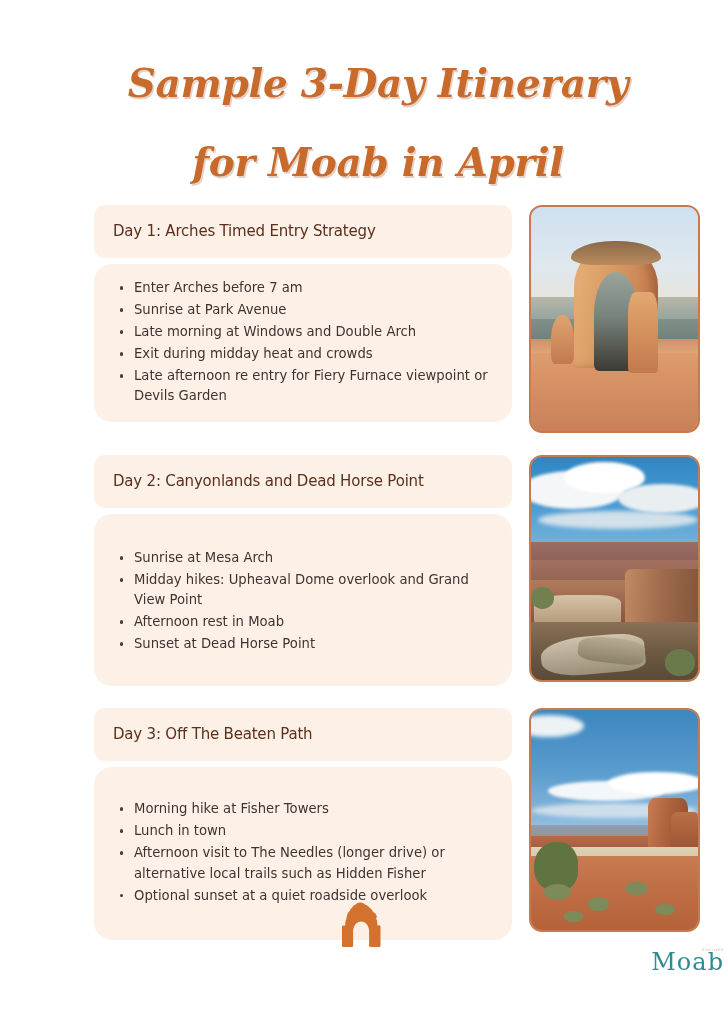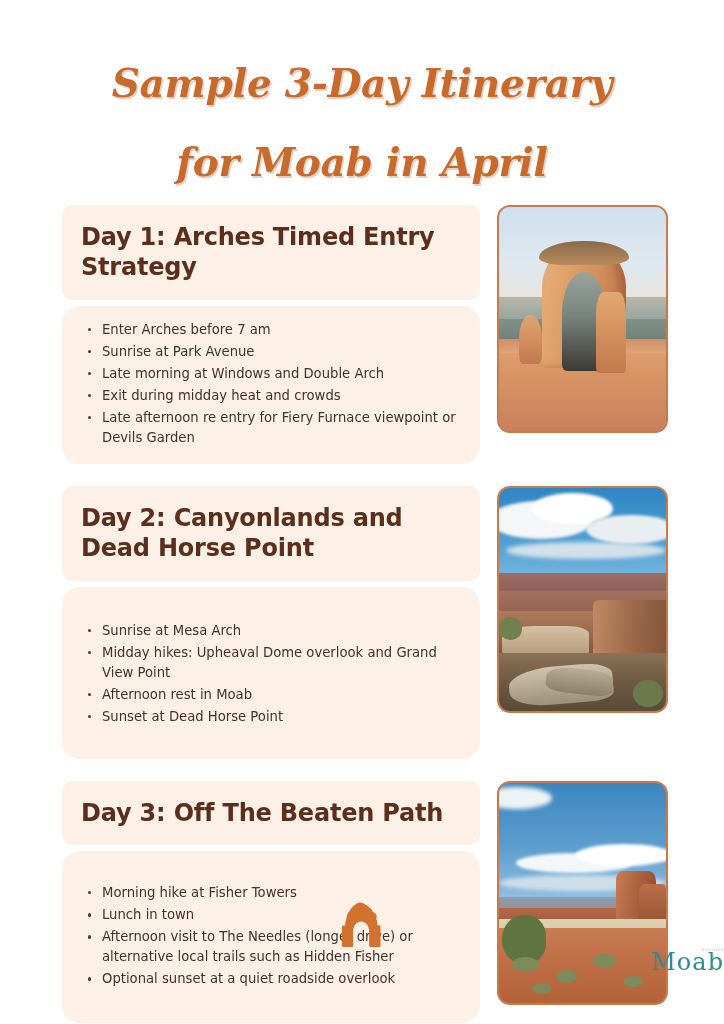--- a/index.html
+++ b/index.html
@@ -3,21 +3,21 @@
 <meta charset="utf-8">
 <style>
   * { margin:0; padding:0; box-sizing:border-box; }
   html, body { width:724px; height:1024px; }
   body {
     background:#ffffff;
     font-family:"Liberation Sans", sans-serif;
     -webkit-font-smoothing:antialiased;
     overflow:hidden;
   }
-  .page { position:relative; width:724px; height:1024px; background:#fff; }
+  .page { position:relative; width:724px; height:1024px; background:#fff;padding-left:32px; }
 
   
   .title-wrap { padding-top:62px; text-align:center; }
   .title {
     font-family:"DejaVu Serif", serif;
     font-weight:bold; font-style:italic;
     font-size:39px;
     line-height:1.08;
     color:#C86A2C;
     letter-spacing:-0.3px;
@@ -33,22 +33,22 @@
   .right-col { flex:0 0 171px; width:171px; }
 
   
   .card-head {
     background:#FDF1E7;
     border-radius:11px;
     padding:17px 20px 17px 19px;
   }
   .card-head h2 {
     font-family:"DejaVu Sans", sans-serif;
-    font-weight:bold;
-    font-size:24px;
+    font-weight:normal;
+    font-size:15px;
     line-height:1.26;
     color:#5C2E1B;
     letter-spacing:-0.2px;
   }
   .card-body {
     background:#FDF1E7;
     border-radius:18px;
     margin-top:6px;
     padding:14px 20px 14px 19px;
   }

